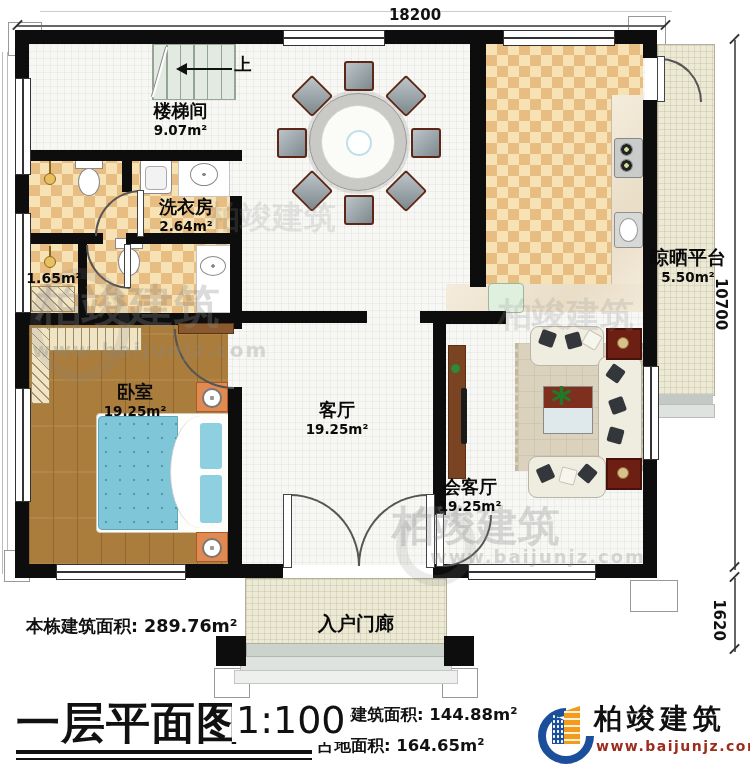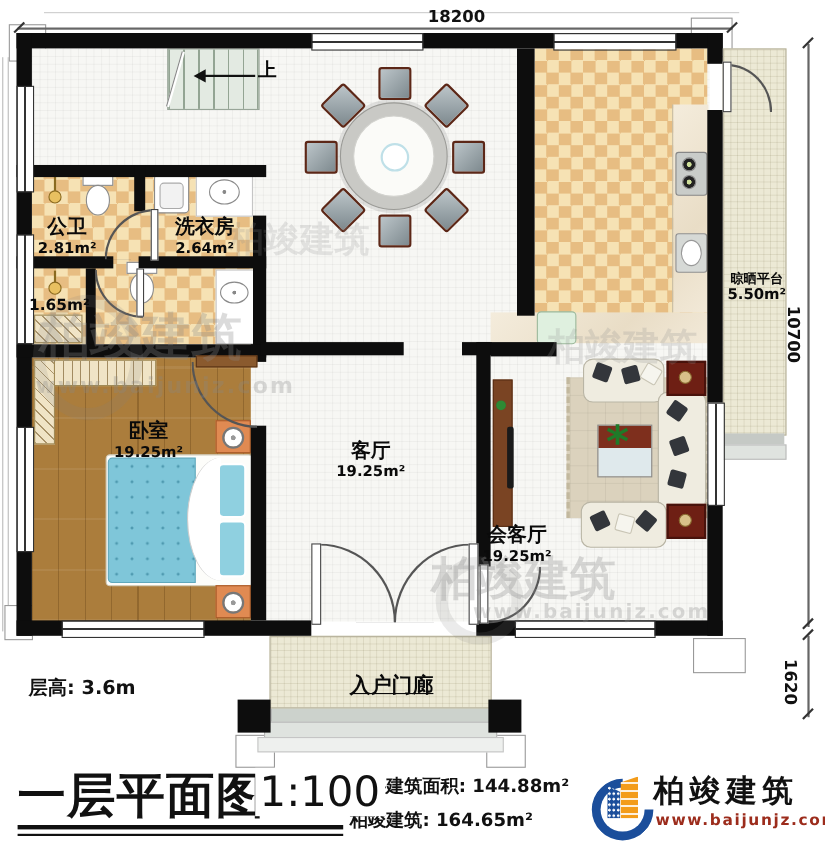--- a/index.html
+++ b/index.html
@@ -22,21 +22,21 @@
   .arc-br{border-bottom:2px solid #555;border-right:2px solid #555;border-bottom-right-radius:100%;}
   .arc-bl{border-bottom:2px solid #555;border-left:2px solid #555;border-bottom-left-radius:100%;}
   .leaf{background:#fff;border:1px solid #444;z-index:41;}
   .obox{background:#fff;border:1px solid #999;z-index:5;}
   .furn{z-index:20;}
   .hatch{background-color:#f0e4c6;background-image:repeating-linear-gradient(45deg,rgba(110,80,30,.55) 0 1px,transparent 1px 7px);border:1px solid #a08a56;z-index:20;}
   .comb{background-color:#f0e4c6;background-image:repeating-linear-gradient(90deg,rgba(110,80,30,.6) 0 1px,transparent 1px 8px);border:1px solid #a08a56;z-index:20;}
   
   .rlabel{text-align:center;color:#0a0a0a;font-weight:bold;line-height:1.2;z-index:60;}
   .rname{font-size:18px;display:block;}
-  .rname-s{font-size:12px;display:block;}
+  .rname-s{font-size:19px;display:block;}
   .rarea{font-size:13.5px;display:block;}
   .dimline{background:#666;z-index:50;}
   .dimtick{width:13px;height:2px;background:#333;transform:rotate(-45deg);z-index:51;}
   .dimlabel{font-size:15px;font-weight:bold;color:#111;text-align:center;z-index:51;white-space:nowrap;}
   .rot90{transform:rotate(90deg);transform-origin:left top;}
   .wm{color:rgba(135,135,135,.30);font-weight:bold;pointer-events:none;white-space:nowrap;z-index:55;}
   .wmcircle{border-radius:50%;border:11px solid rgba(130,130,130,.16);z-index:55;pointer-events:none;}
   
   .chair{width:26px;height:26px;background:linear-gradient(135deg,#bcc5c9,#7d898e);border:2px solid #5c2717;border-radius:3px;z-index:20;}
   .sofa{background:#efece0;border:1.5px solid #b9b5a5;border-radius:9px;z-index:21;}
@@ -218,23 +218,23 @@
 
   <div class="abs wmcircle" style="left:30px;top:268px;width:78px;height:92px;"></div>
   <div class="abs wm" style="left:36px;top:276px;font-size:46px;"><span>柏竣建筑</span></div>
   <div class="abs wm" style="left:32px;top:338px;font-size:20px;letter-spacing:2px;"><span>www.baijunjz.com</span></div>
   <div class="abs wm" style="left:208px;top:196px;font-size:32px;color:rgba(140,140,140,.20);"><span>柏竣建筑</span></div>
   <div class="abs wm" style="left:498px;top:292px;font-size:34px;color:rgba(140,140,140,.22);"><span>柏竣建筑</span></div>
   <div class="abs wmcircle" style="left:396px;top:506px;width:58px;height:58px;"></div>
   <div class="abs wm" style="left:392px;top:498px;font-size:42px;"><span>柏竣建筑</span></div>
   <div class="abs wm" style="left:430px;top:546px;font-size:18px;letter-spacing:2px;"><span>www.baijunjz.com</span></div>
 
-  <div class="abs rlabel" style="left:23px;top:196px;width:76px;">
-    <span class="rname">公卫</span>
-      <span class="rarea">2.81m²</span>
+  <div class="abs rlabel" style="left:133px;top:100px;width:95px;">
+    <span class="rname">楼梯间</span>
+      <span class="rarea">9.07m²</span>
   </div>
   <div class="abs rlabel" style="left:146px;top:196px;width:80px;">
     <span class="rname">洗衣房</span>
       <span class="rarea">2.64m²</span>
   </div>
   <div class="abs rlabel" style="left:22px;top:270px;width:64px;">
     <span class="rarea" style="font-size:14px;">1.65m²</span>
   </div>
   <div class="abs rlabel" style="left:638px;top:246px;width:100px;">
     <span class="rname-s">晾晒平台</span>
@@ -246,41 +246,41 @@
   </div>
   <div class="abs rlabel" style="left:295px;top:399px;width:84px;">
     <span class="rname">客厅</span>
       <span class="rarea">19.25m²</span>
   </div>
   <div class="abs rlabel" style="left:426px;top:476px;width:88px;">
     <span class="rname">会客厅</span>
       <span class="rarea">19.25m²</span>
   </div>
   <div class="abs rlabel" style="left:304px;top:612px;width:104px;">
-    <span class="rname" style="font-size:19px;text-decoration:underline;">入户门廊</span>
+    <span class="rname" style="font-size:19px;">入户门廊</span>
   </div>
 
   <div class="abs" style="left:26px;top:612px;z-index:60;font-size:17.5px;font-weight:600;color:#111;line-height:1.7;">
     <div>
-      <span>层高:</span>
-      <span>3.6m</span>
+      <span>本栋建筑面积:</span>
+      <span>289.76m²</span>
     </div>
   </div>
 
   <div class="abs titlebar-text" style="left:16px;top:694px;font-size:44px;font-weight:bold;letter-spacing:1px;z-index:60;">一层平面图</div>
   <div class="abs" style="left:16px;top:750px;width:296px;height:4px;background:#111;z-index:60;"></div>
   <div class="abs" style="left:16px;top:758px;width:296px;height:1.5px;background:#111;z-index:60;"></div>
   <div class="abs titlebar-text" style="left:232px;top:698px;font-size:38px;font-weight:500;z-index:61;background:#fff;padding:0 4px;">1:100</div>
   <div class="abs" style="left:318px;top:700px;z-index:60;font-size:16.5px;font-weight:600;color:#111;line-height:1.85;">
     <div>
       <span>本层建筑面积:</span>
       <span>144.88m²</span>
     </div>
     <div>
-      <span>柏竣建筑:</span>
+      <span>占地面积:</span>
       <span>164.65m²</span>
     </div>
   </div>
 
   <div class="abs" style="left:538px;top:700px;width:200px;height:60px;z-index:60;">
     <div class="abs" style="left:0;top:8px;width:40px;height:40px;border-radius:50%;border:8px solid #1b4e9b;border-top-color:transparent;transform:rotate(45deg);"></div>
     <div class="abs" style="left:14px;top:14px;width:12px;height:30px;background:#1b4e9b;background-image:radial-gradient(#fff .9px,transparent 1.2px);background-size:4px 5px;clip-path:polygon(0 0,100% 20%,100% 100%,0 100%);"></div>
     <div class="abs" style="left:26px;top:6px;width:16px;height:38px;background:#f39c1a;background-image:repeating-linear-gradient(180deg,transparent 0 5px,rgba(255,255,255,.85) 5px 7px);clip-path:polygon(0 14%,100% 0,100% 100%,0 100%);"></div>
     <div class="abs" style="left:56px;top:0;font-size:28px;font-weight:bold;letter-spacing:5px;color:#111;">柏竣建筑</div>
     <div class="abs" style="left:58px;top:38px;font-size:14px;font-weight:bold;letter-spacing:1.5px;color:#9c2c1c;">www.baijunjz.com</div>

